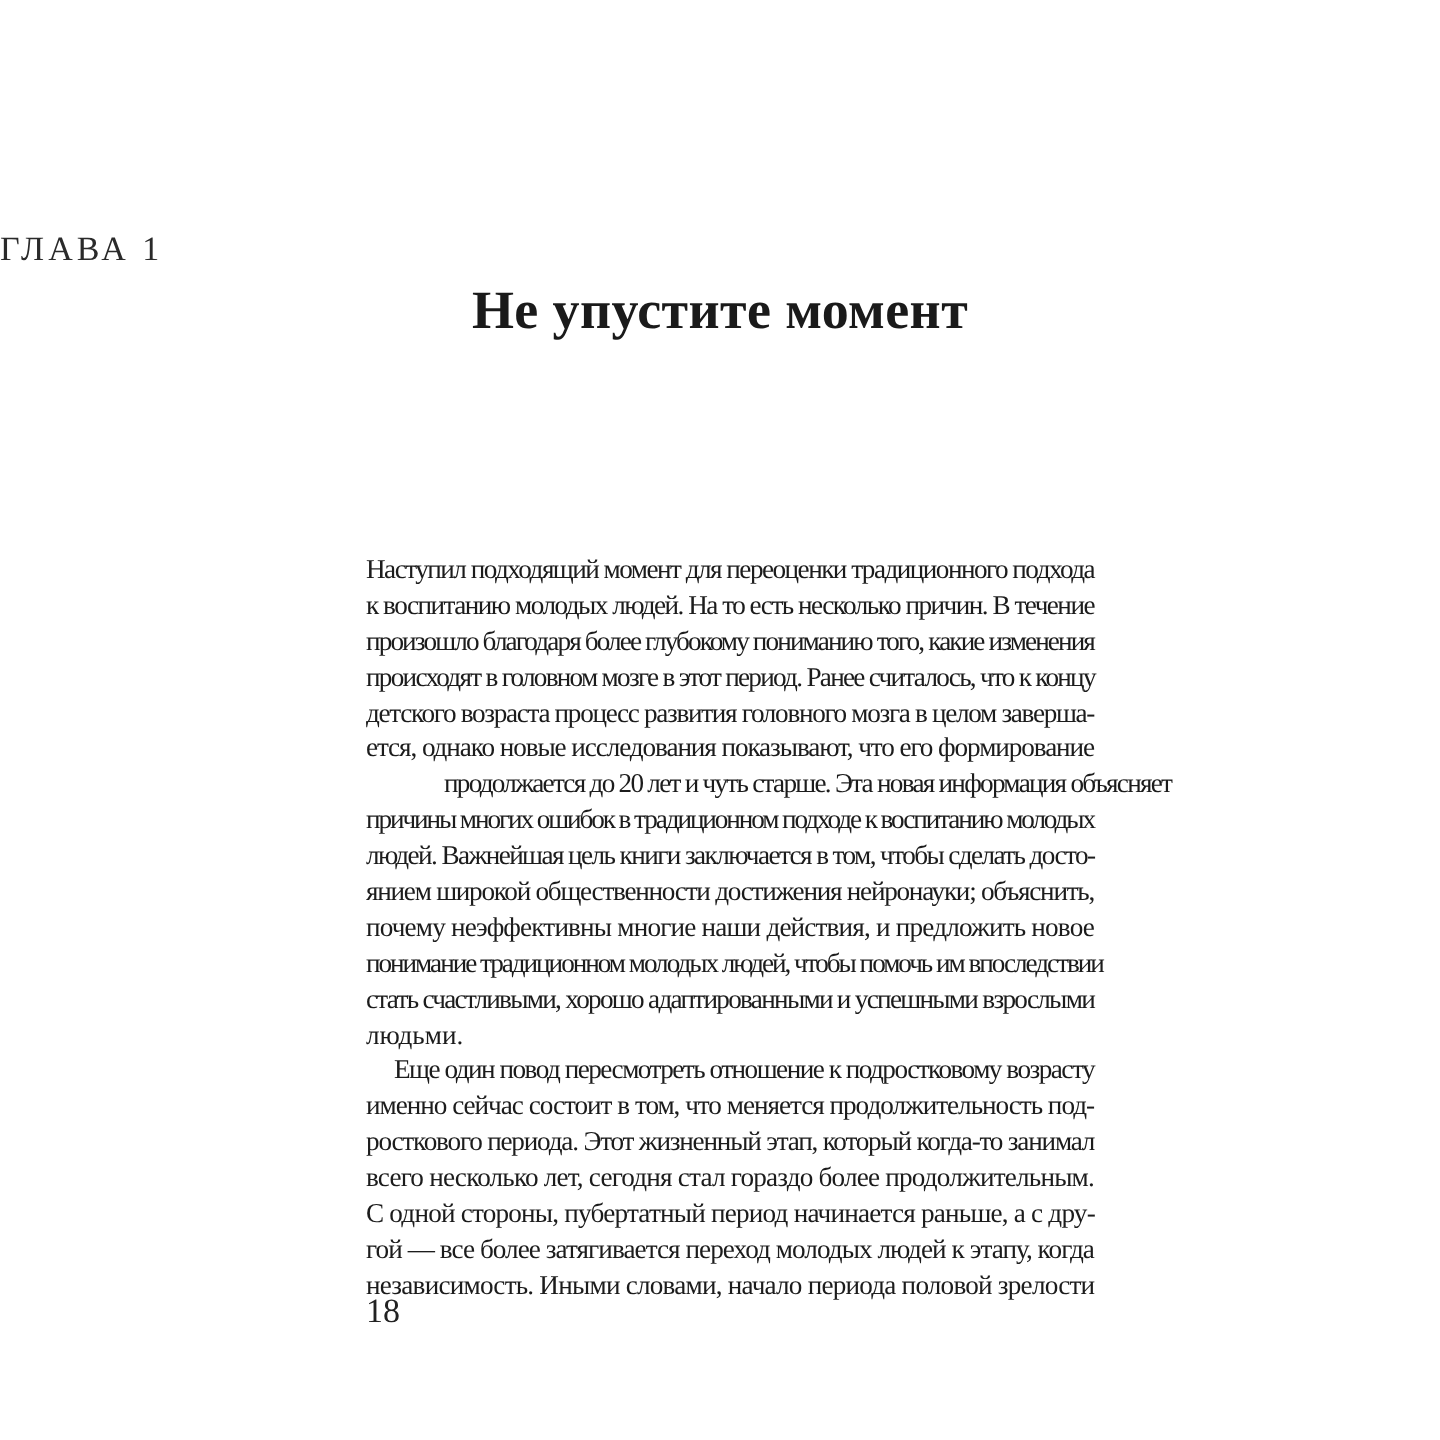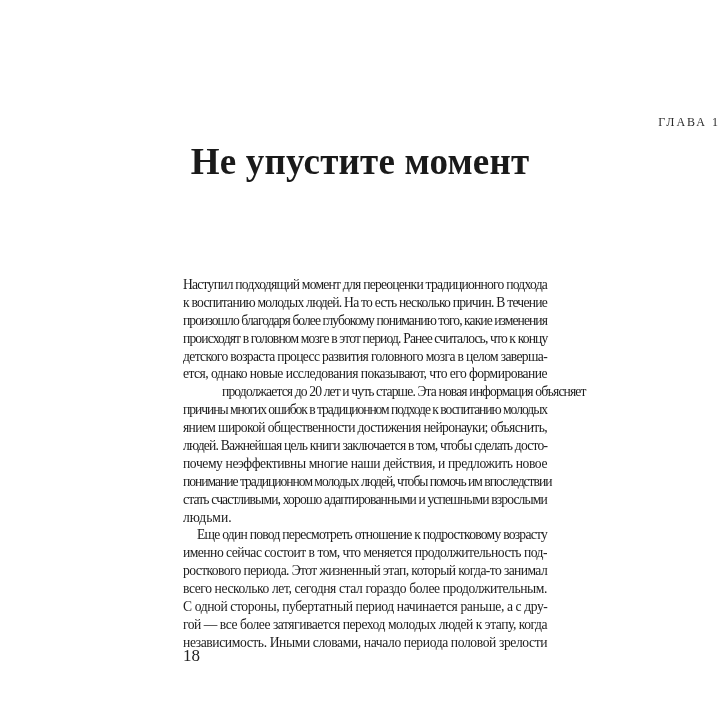--- a/index.html
+++ b/index.html
@@ -1,22 +1,22 @@
 <!DOCTYPE html>
 <html><head>
 <meta charset="utf-8">
 <style>
   html, body { margin: 0; padding: 0; background: #ffffff; }
   body { width: 720px; height: 720px; position: relative; overflow: hidden;
          font-family: "Liberation Serif", "DejaVu Serif", serif; color: #1c1c1c; }
   .page { position: absolute; left: 0; top: 0; width: 720px; height: 720px; background: #ffffff; }
-  .chapter-label { position: absolute; left: 0; width: 720px; top: 115px; text-align: right;
-                   font-size: 12px; letter-spacing: 2px; color: #2a2a2a; }
+  .chapter-label { position: absolute; left: 0; width: 720px; top: 115px; text-align: left;
+                   font-size: 17px; letter-spacing: 2px; color: #2a2a2a; }
   .chapter-title { position: absolute; left: 0; width: 720px; top: 140px; text-align: center;
-                   font-size: 37px; font-weight: bold; color: #1a1a1a; letter-spacing: 0.2px; }
+                   font-size: 27px; font-weight: bold; color: #1a1a1a; letter-spacing: 0.2px; }
   .body-text { position: absolute; left: 183px; width: 364px; top: 276px; }
   .line { display: block; height: 17.9px; line-height: 17.9px; font-size: 13.6px;
           white-space: nowrap; text-align: justify; text-align-last: justify; }
   .line.last { text-align-last: left; }
   .line.indent { padding-left: 14px; }
   .page-number { position: absolute; left: 183px; top: 646px; font-size: 17px; color: #222; }
 </style>
 </head>
 <body>
 
@@ -27,22 +27,22 @@
   <div class="body-text">
     <div>
       <span class="line" style="letter-spacing: -0.761905px;">Наступил подходящий момент для переоценки традиционного подхода</span>
       <span class="line" style="letter-spacing: -0.757576px;">к воспитанию молодых людей. На то есть несколько причин. В течение</span>
       <span class="line" style="letter-spacing: -0.940299px;">произошло благодаря более глубокому пониманию того, какие изменения</span>
       <span class="line" style="letter-spacing: -0.859155px;">происходят в головном мозге в этот период. Ранее считалось, что к концу</span>
       <span class="line" style="letter-spacing: -0.656716px;">детского возраста процесс развития головного мозга в целом заверша-</span>
       <span class="line" style="letter-spacing: -0.546875px;">ется, однако новые исследования показывают, что его формирование</span>
       <span class="line" style="letter-spacing: -0.867647px; margin-left: 39px;">продолжается до 20 лет и чуть старше. Эта новая информация объясняет</span>
       <span class="line" style="letter-spacing: -1.04615px;">причины многих ошибок в традиционном подходе к воспитанию молодых</span>
+      <span class="line" style="letter-spacing: -0.791045px;">людей. Важнейшая цель книги заключается в том, чтобы сделать досто-</span>
       <span class="line" style="letter-spacing: -0.629032px;">янием широкой общественности достижения нейронауки; объяснить,</span>
-      <span class="line" style="letter-spacing: -0.791045px;">людей. Важнейшая цель книги заключается в том, чтобы сделать досто-</span>
       <span class="line" style="letter-spacing: -0.416667px;">почему неэффективны многие наши действия, и предложить новое</span>
       <span class="line" style="letter-spacing: -1.01515px;">понимание традиционном молодых людей, чтобы помочь им впоследствии</span>
       <span class="line" style="letter-spacing: -0.857143px;">стать счастливыми, хорошо адаптированными и успешными взрослыми</span>
       <span class="line last">людьми.</span>
     </div>
     <div>
       <span class="line indent" style="letter-spacing: -0.758065px;">Еще один повод пересмотреть отношение к подростковому возрасту</span>
       <span class="line" style="letter-spacing: -0.515625px;">именно сейчас состоит в том, что меняется продолжительность под-</span>
       <span class="line" style="letter-spacing: -0.6px;">росткового периода. Этот жизненный этап, который когда-то занимал</span>
       <span class="line" style="letter-spacing: -0.40625px;">всего несколько лет, сегодня стал гораздо более продолжительным.</span>

